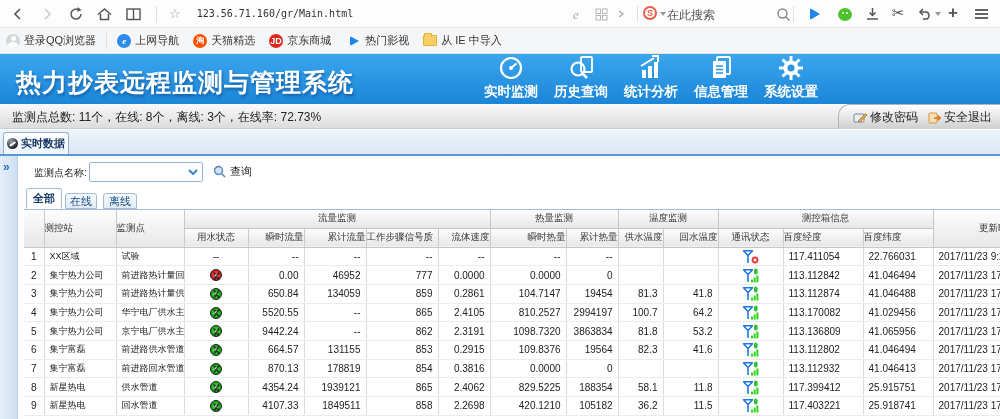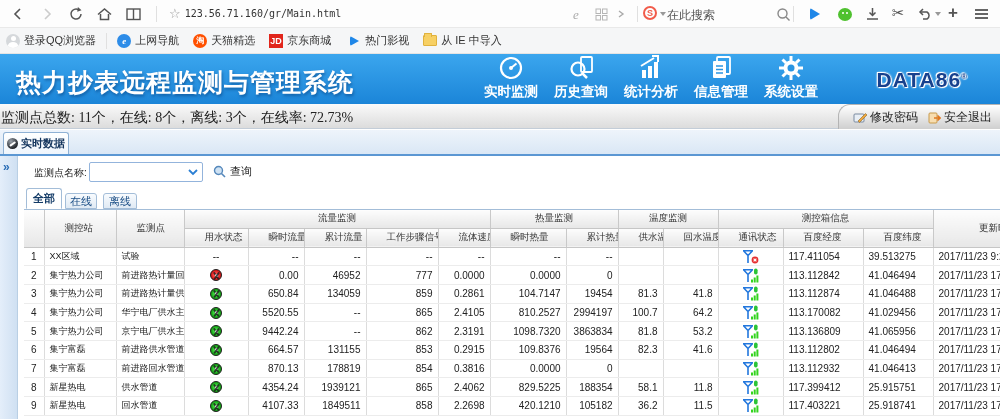--- a/index.html
+++ b/index.html
@@ -20,21 +20,21 @@
 .caret { width:0; height:0; border-left:3px solid transparent; border-right:3px solid transparent; border-top:4px solid #999; }
 .play-tri { width:0; height:0; border-top:6px solid transparent; border-bottom:6px solid transparent; border-left:10px solid #1f87e8; border-radius:2px; }
 #wechat { width:14px; height:13px; background:#4fc12f; border-radius:50% 50% 50% 50%; position:relative; }
 #wechat i { position:absolute; width:2px; height:2px; background:#fff; border-radius:50%; top:4px; }
 #wechat i.l { left:4px; } #wechat i.r { left:8px; }
 #hamb span { display:block; width:13px; height:2px; background:#666; margin:2px 0; }
 
 #bookmarks { position:absolute; left:0; top:28px; width:1000px; height:26px; background:#f5f6f7;
   border-bottom:1px solid #e4e4e4; display:flex; align-items:center; font-size:11px; color:#333; }
 .bm { display:flex; align-items:center; gap:4px; white-space:nowrap; }
-.bmi { width:14px; height:14px; border-radius:0; display:flex; align-items:center; justify-content:center;
+.bmi { width:14px; height:14px; border-radius:7px; display:flex; align-items:center; justify-content:center;
   font-size:9px; font-weight:bold; color:#fff; flex:0 0 auto; }
 .bmi.person { background:#d5d8db; border-radius:50%; position:relative; overflow:hidden; }
 .bmi.person::before { content:""; position:absolute; top:2px; left:4.5px; width:5px; height:5px; border-radius:50%; background:#fff; }
 .bmi.person::after { content:""; position:absolute; top:8px; left:2px; width:10px; height:7px; border-radius:50% 50% 0 0; background:#fff; }
 .bmi.eblue { background:#2d8ce8; border-radius:50%; font-style:italic; font-family:"Liberation Serif",serif; }
 .bmi.tao { background:#ff5000; border-radius:50%; font-size:8px; }
 .bmi.jd { background:#e1251b; }
 .bmi.playb { background:transparent; }
 .bmi.playb b { width:0; height:0; border-top:5px solid transparent; border-bottom:5px solid transparent; border-left:9px solid #1f87e8; border-radius:2px; }
 .bmi.folder { width:14px; height:11px; background:#f7d064; border:1px solid #e0b23e; border-radius:1px; position:relative; }
@@ -49,21 +49,21 @@
 #mainnav { position:absolute; left:476px; top:2px; display:flex; }
 .nav-item { width:70px; height:48px; display:flex; flex-direction:column; align-items:center; justify-content:flex-end; padding-bottom:3px; }
 .nav-item .nico { height:27px; display:flex; align-items:flex-end; }
 .nav-item .nlbl { font-size:13.5px; font-weight:bold; color:#fff; margin-top:2px; white-space:nowrap;font-family:Liberation Mono, monospace; }
 #logo86 { position:absolute; right:32px; top:14px; font-size:21px; font-weight:bold; color:#17418e;
   letter-spacing:1px; text-shadow:0 0 2px #fff,0 0 2px #fff,0 0 3px #fff,1px 1px 0 #fff,-1px -1px 0 #fff; }
 #logo86 sup { font-size:8px; }
 
 #statusbar { position:absolute; left:0; top:104px; width:1000px; height:25px;
   background:linear-gradient(#fafafa,#dcdcdc); border-bottom:1px solid #c3cdd8; }
-#statusbar .summary { position:absolute; left:1px; top:5px; font-size:14px; color:#222;font-family:Liberation Serif, serif; }
+#statusbar .summary { position:absolute; left:12px; top:5px; font-size:12px; color:#222; }
 #sb-right { position:absolute; right:0; top:0; height:25px; padding:0 8px 0 14px; display:flex; align-items:center; gap:10px;
   background:linear-gradient(#ffffff,#cfcfcf); border:1px solid #b4b4b4; border-right:none; border-bottom:none; border-radius:12px 0 0 0; }
 .sb-btn { display:flex; align-items:center; gap:3px; font-size:12px; color:#222; }
 
 #tabbar { position:absolute; left:0; top:129px; width:1000px; height:27px;
   background:linear-gradient(#eef4fb,#d8e6f5); border-top:1px solid #fff; }
 #tabbar .line { position:absolute; left:0; bottom:0; width:1000px; height:2px; background:#5b97d3; }
 #maintab { position:absolute; left:3px; bottom:2px; width:66px; height:22px;
   background:linear-gradient(#ffffff,#eef5fc); border:1px solid #8fb1d4; border-bottom:none;
   border-radius:3px 3px 0 0; display:flex; align-items:center; justify-content:center; gap:3px; }
@@ -90,21 +90,21 @@
   background:linear-gradient(#f8fbfe,#e0eaf4); }
 .stab.active { background:#fff; border-bottom:1px solid #fff; font-weight:bold; color:#123a66; height:21px; }
 #stab0 { left:2px; width:36px; }
 #stab1 { left:41px; width:32px; }
 #stab2 { left:79px; width:34px; }
 
 #tablewrap { position:absolute; left:0; top:54px; width:982px; height:209px; overflow:hidden; }
 table { border-collapse:collapse; table-layout:fixed; width:1024px; }
 th, td { border-right:1px solid #dcdcdc; overflow:hidden; white-space:nowrap; font-weight:normal; }
 thead th { background:linear-gradient(#fdfdfd,#e7e7e7); border-bottom:1px solid #c6c6c6; border-right:1px solid #c9c9c9;
-  font-size:9.5px; color:#333; height:18px; padding:0 20px; }
+  font-size:9.5px; color:#333; height:18px; padding:0 0; }
 thead tr.sub th { height:19px; }
 td { font-size:10px; color:#222; height:18.7px; padding:0 5px; border-bottom:1px solid #ececec; }
 .al { text-align:left; } .ar { text-align:right; } .ac { text-align:center; }
 td.cjk { font-size:9px; }
 tbody tr:first-child td { border-top:none; }
 
 .wicon { display:inline-block; width:12px; height:12px; border-radius:50%; position:relative; vertical-align:middle; border:1px solid #222; }
 .wicon.red { background:radial-gradient(circle at 50% 50%, #ff5050 0 28%, #cc0f0f 70%); }
 .wicon.green { background:radial-gradient(circle at 50% 50%, #45d945 0 28%, #0e9c0e 70%); }
 .wicon::before, .wicon::after { content:""; position:absolute; left:0.5px; top:4.5px; width:9px; height:1.6px; background:rgba(25,25,25,.8); border-radius:1px; }
@@ -140,21 +140,21 @@
       </svg>
     </span>
   <span class="tbi" style="margin-left:12px">
       <svg width="17" height="16">
         <rect x="2" y="3" width="13" height="10.5" stroke="#555" stroke-width="1.4" fill="none"></rect>
         <line x1="8.5" y1="3" x2="8.5" y2="13.5" stroke="#555" stroke-width="1.4"></line>
       </svg>
     </span>
   <span class="vdiv" style="margin-left:14px"></span>
   <span class="tbi" style="margin-left:12px;color:#999;font-size:13px">☆</span>
-  <span id="url" style="margin-left:4px">123.56.71.160/gr/Main.html</span>
+  <span id="url" style="margin-left:16px">123.56.71.160/gr/Main.html</span>
   <div id="tb-right">
     <span class="tri" style="left:13px;top:7px;color:#aaa;font-size:13px;font-style:italic;font-family:'Liberation Serif',serif">e</span>
     <span class="tri" style="left:35px;top:8px">
         <svg width="13" height="13">
           <g stroke="#b5b5b5" fill="none">
             <rect x="1" y="1" width="4.5" height="4.5"></rect>
             <rect x="7.5" y="1" width="4.5" height="4.5"></rect>
             <rect x="1" y="7.5" width="4.5" height="4.5"></rect>
             <rect x="7.5" y="7.5" width="4.5" height="4.5"></rect>
           </g>
@@ -294,21 +294,20 @@
               <rect x="1" y="11.5" width="5" height="3" transform="rotate(45 13 13)"></rect>
               <rect x="20" y="11.5" width="5" height="3" transform="rotate(45 13 13)"></rect>
             </g>
             <circle cx="13" cy="13" r="7.5" fill="#fff"></circle>
             <circle cx="13" cy="13" r="3.5" fill="#2a95e2"></circle>
           </svg>
         </span>
       <span class="nlbl">系统设置</span>
     </div>
   </div>
-  <div id="logo86"><span>DATA86</span><sup>®</sup></div>
 </div>
 
 <div id="statusbar">
   <span class="summary">监测点总数: 11个，在线: 8个，离线: 3个，在线率: 72.73%</span>
   <div id="sb-right">
     <span class="sb-btn">
       <svg width="14" height="13">
           <rect x="1" y="3" width="10" height="8" rx="1" fill="#e8eef5" stroke="#7a8aa0"></rect>
           <path d="M5 10 L12.5 2.5 L14 4 L6.5 11.5 Z" fill="#f0a63c" stroke="#8a6a28" stroke-width="0.6"></path>
         </svg>
@@ -418,21 +417,21 @@
               <td class="ar">--</td>
               <td class="ar">--</td>
               <td class="ar"></td>
               <td class="ar"></td>
               <td class="ac"><svg class="comm-svg" width="17" height="15">
                   <path d="M1 1.8 H11 M1.5 1.8 L6 6.5 M10.5 1.8 L6 6.5 M6 6 V14" stroke="#2277dd" stroke-width="1.6" fill="none"></path>
                   <circle cx="13" cy="11" r="3.4" fill="#e63030"></circle>
                   <path d="M11.6 9.6 L14.4 12.4 M14.4 9.6 L11.6 12.4" stroke="#fff" stroke-width="1.2"></path>
                 </svg></td>
               <td class="al">117.411054</td>
-              <td class="al">39.513275</td>
+              <td class="al">22.766031</td>
               <td class="al">2017/11/23 9:2</td>
             </tr>
             <tr>
               <td class="ac">2</td>
               <td class="al cjk">集宁热力公司</td>
               <td class="al cjk">前进路热计量回</td>
               <td class="ac"><span class="wicon red"><span class="dot"></span></span></td>
               <td class="ar">0.00</td>
               <td class="ar">46952</td>
               <td class="ar">777</td>

